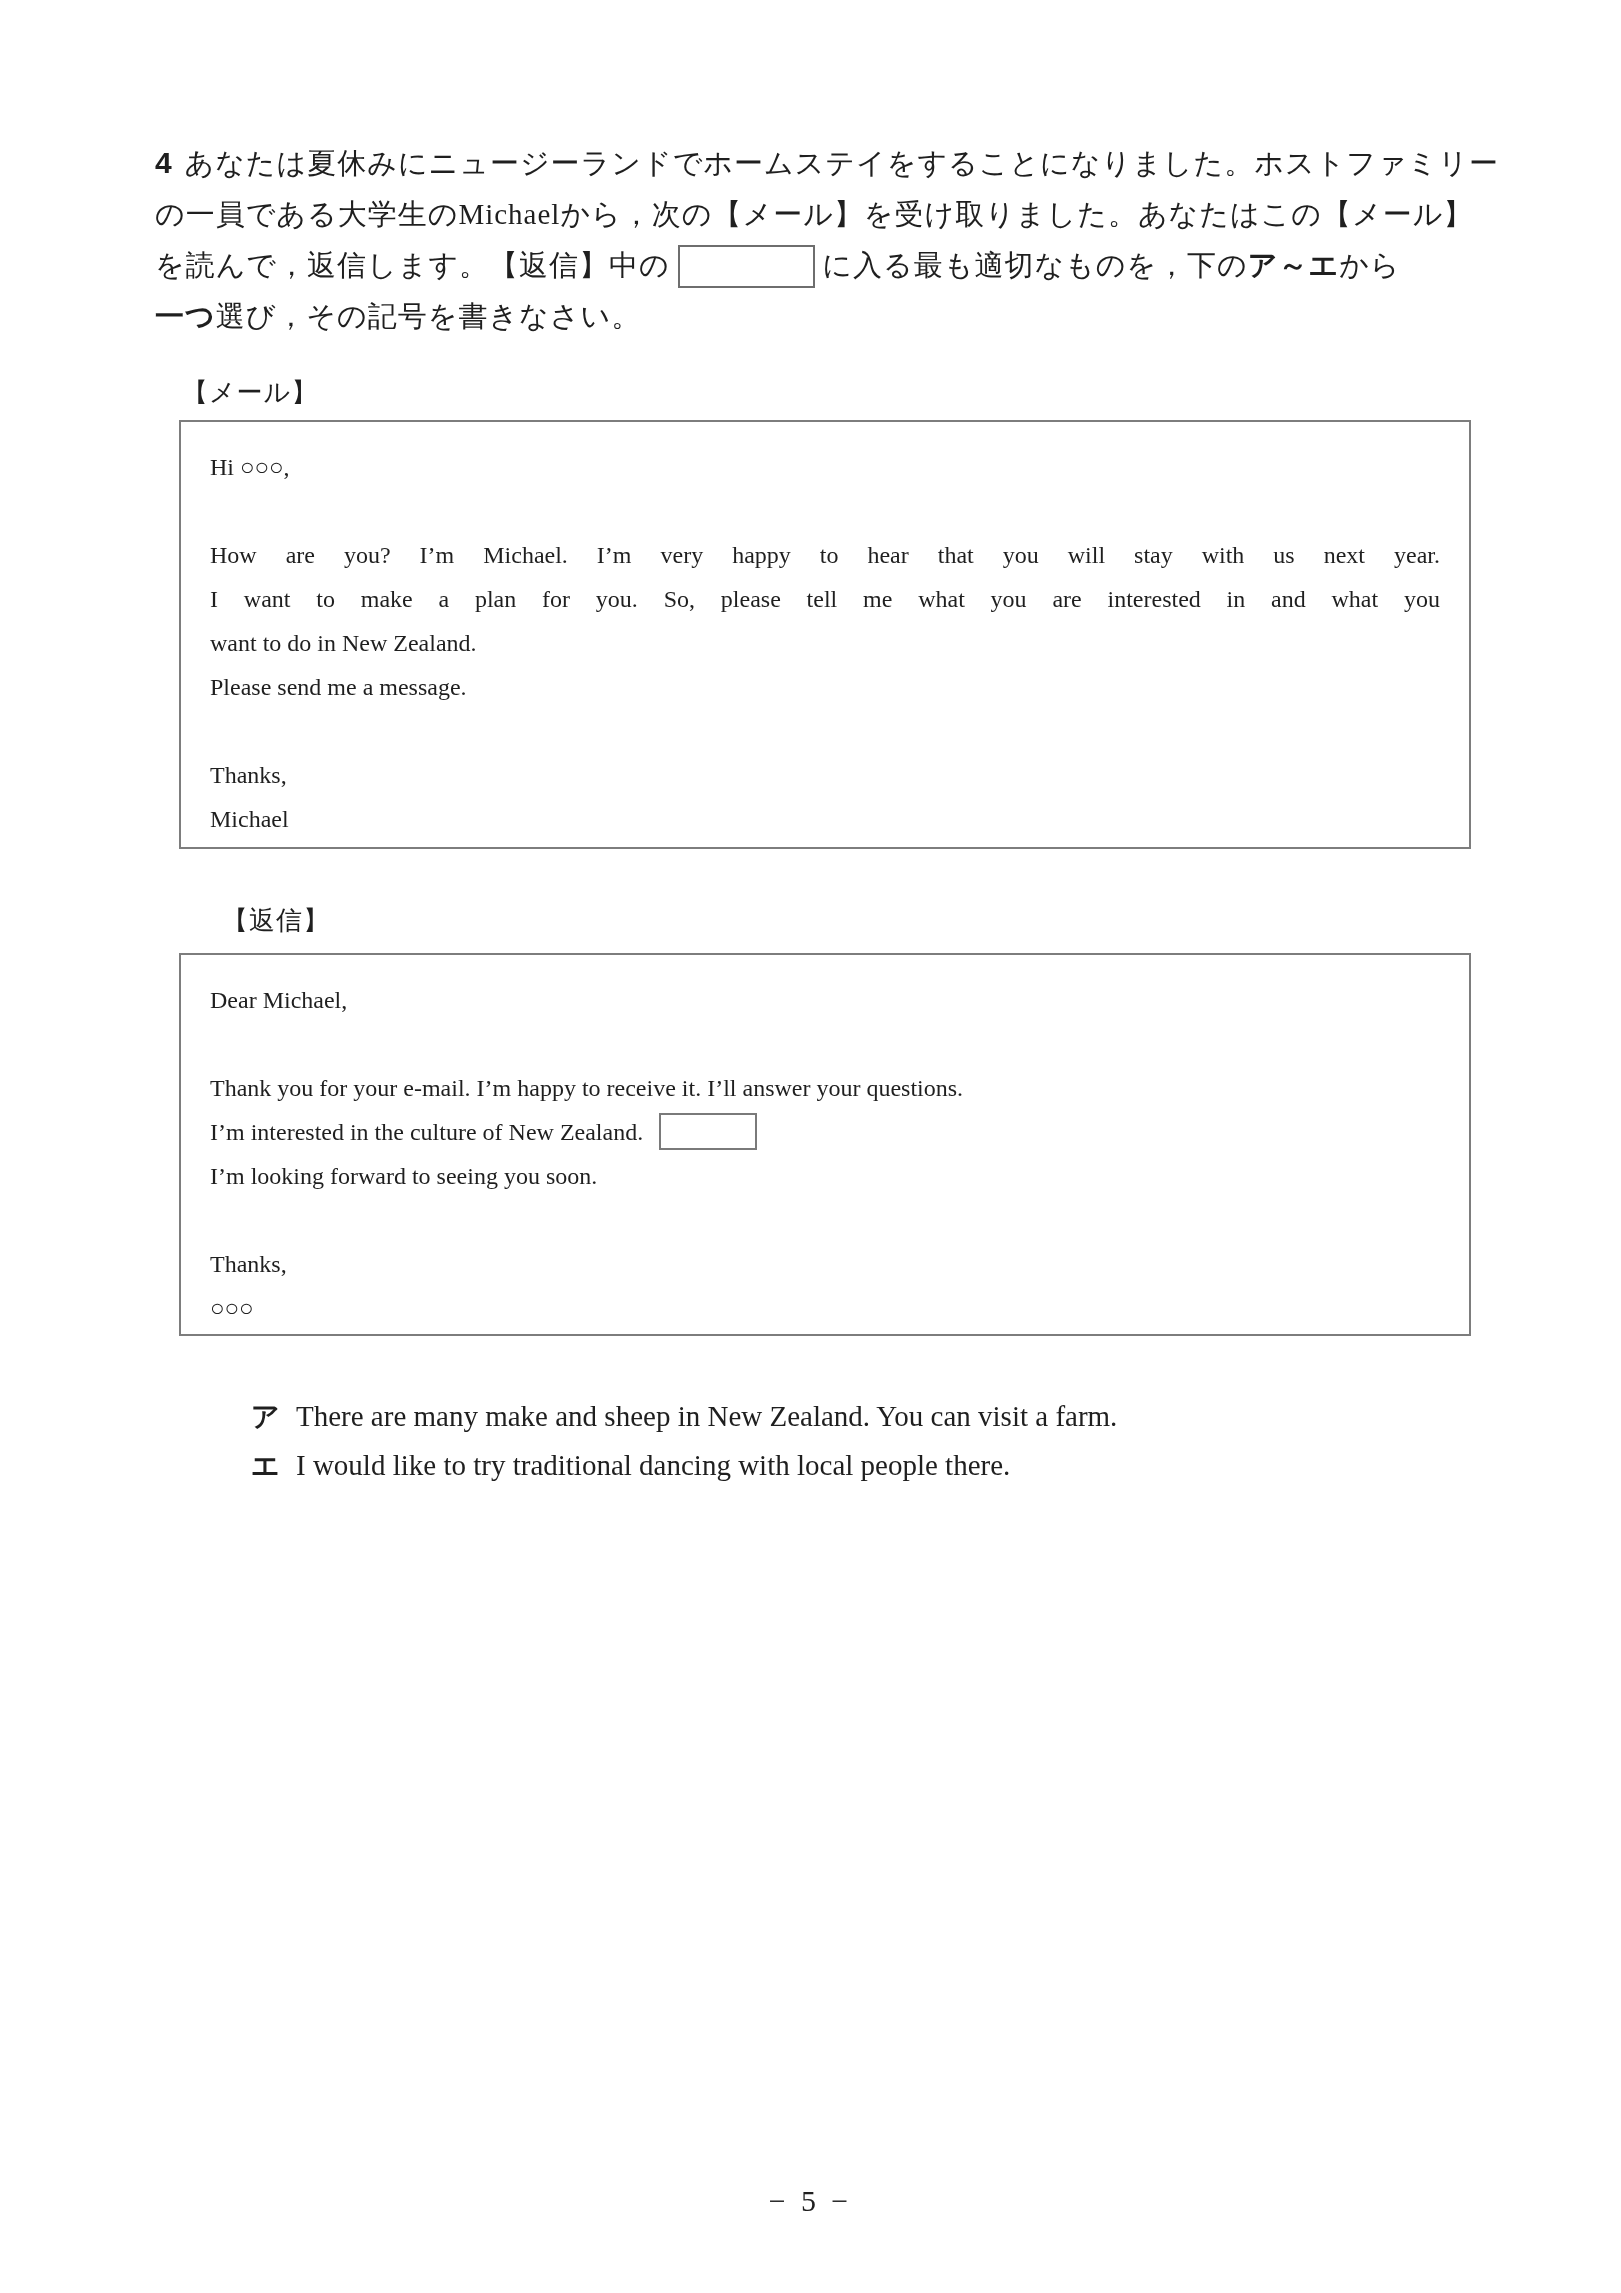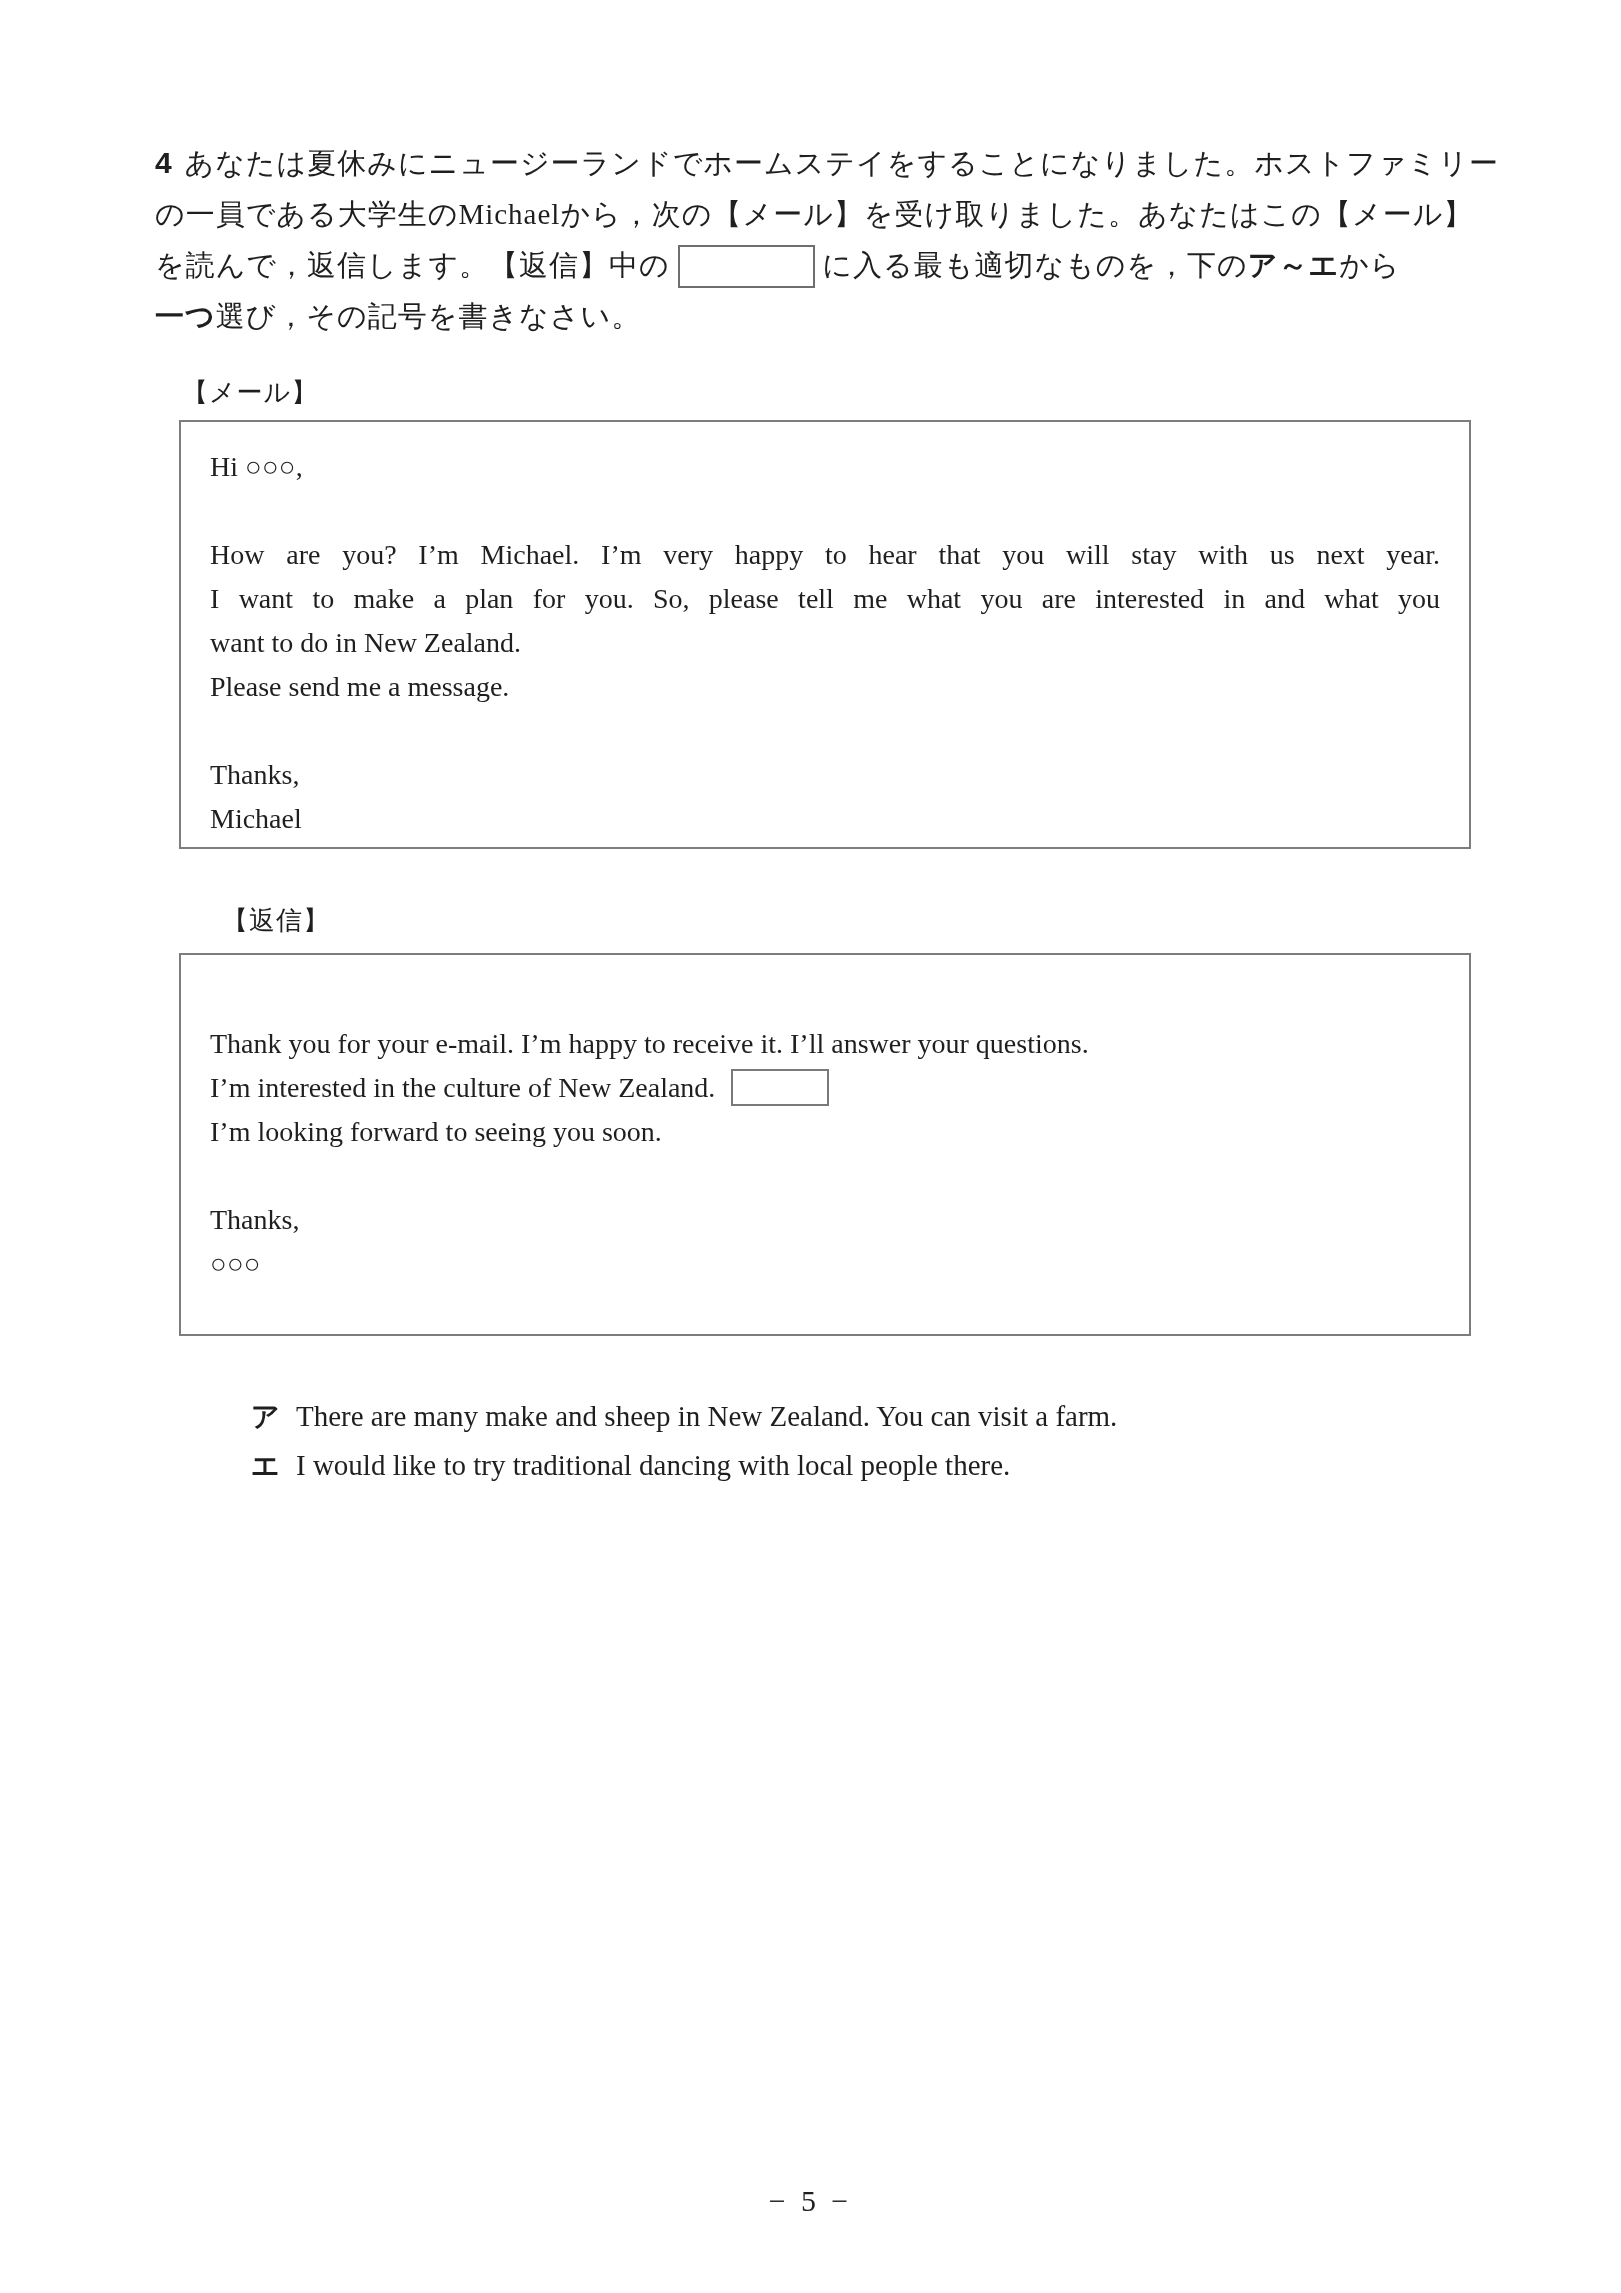--- a/index.html
+++ b/index.html
@@ -33,21 +33,21 @@
   }
   .header-blank { width:137px; height:43px; margin:0 7.8px; position:relative; top:-2px; }
   .reply-blank  { width:98px; height:37px; margin-left:15.7px; border-color:#7a7a7a; position:relative; top:-2.9px; }
 
   
   .box-label { position:absolute; font-size:26px; letter-spacing:1px; }
   .letter-box {
     position:absolute; left:179px; width:1292px;
     border:2px solid #7d7d7d; background:#fff;
     padding:22.5px 29px 0 29px;
-    font-size:28px;
+    font-size:24px;
   }
   .mail-box  { top:420px;  height:429px; }
   .reply-box { top:953px;  height:383px; }
   .eline { line-height:44px; min-height:44px; }
   .just  { text-align:justify; text-align-last:justify; }
 
   
   .options { position:absolute; left:251px; top:1394px; }
   .option-row { line-height:44px; min-height:44px; white-space:nowrap; }
   .option-marker {
@@ -91,20 +91,21 @@
     <div class="eline just">I want to make a plan for you. So, please tell me what you are interested in and what you</div>
     <div class="eline">want to do in New Zealand.</div>
     <div class="eline">Please send me a message.</div>
     <div class="eline"></div>
     <div class="eline">Thanks,</div>
     <div class="eline">Michael</div>
   </div>
 
   <div class="box-label" style="left:182px; top:903px;margin-left:40px;">【返信】</div>
   <div class="letter-box reply-box">
+    <div class="eline">Dear Michael,</div>
     <div class="eline"></div>
     <div class="eline">Thank you for your e-mail. I’m happy to receive it. I’ll answer your questions.</div>
     <div class="eline">
       <span>I’m interested in the culture of New Zealand.</span><span class="inline-blank reply-blank"></span>
     </div>
     <div class="eline">I’m looking forward to seeing you soon.</div>
     <div class="eline"></div>
     <div class="eline">Thanks,</div>
     <div class="eline">○○○</div>
   </div>

